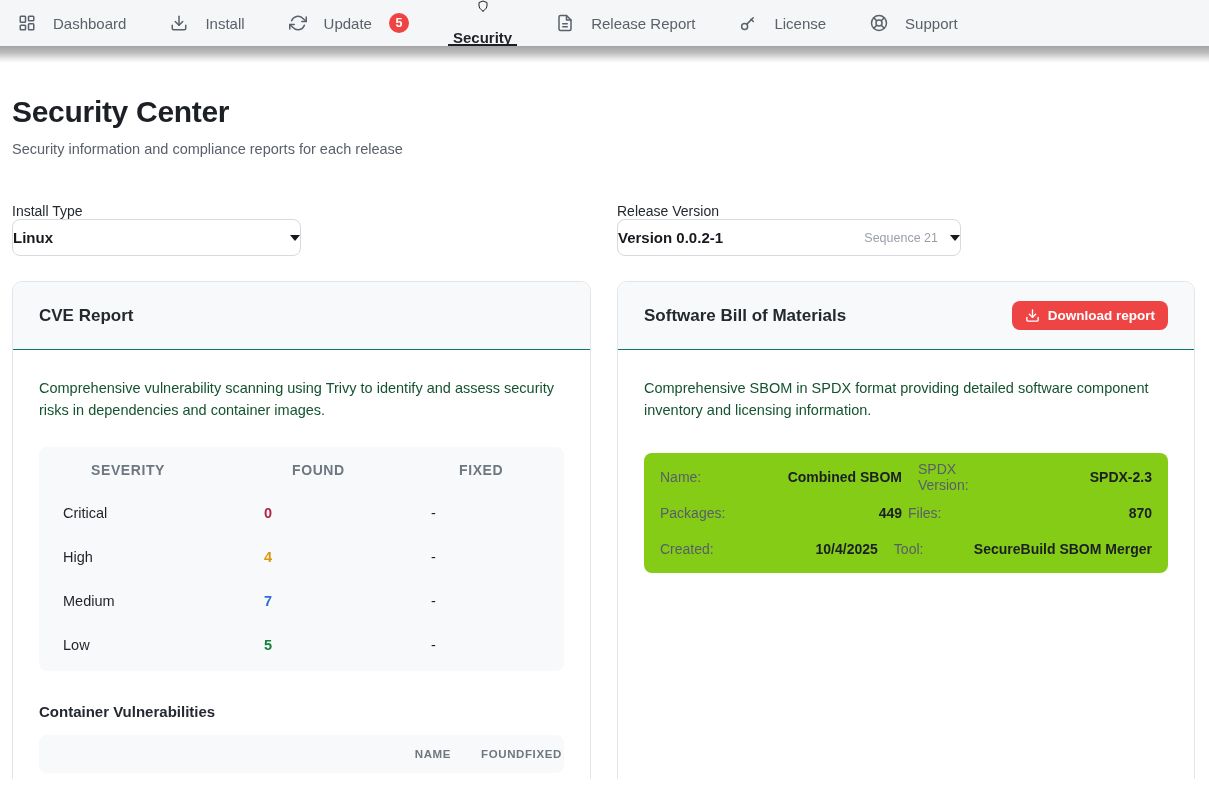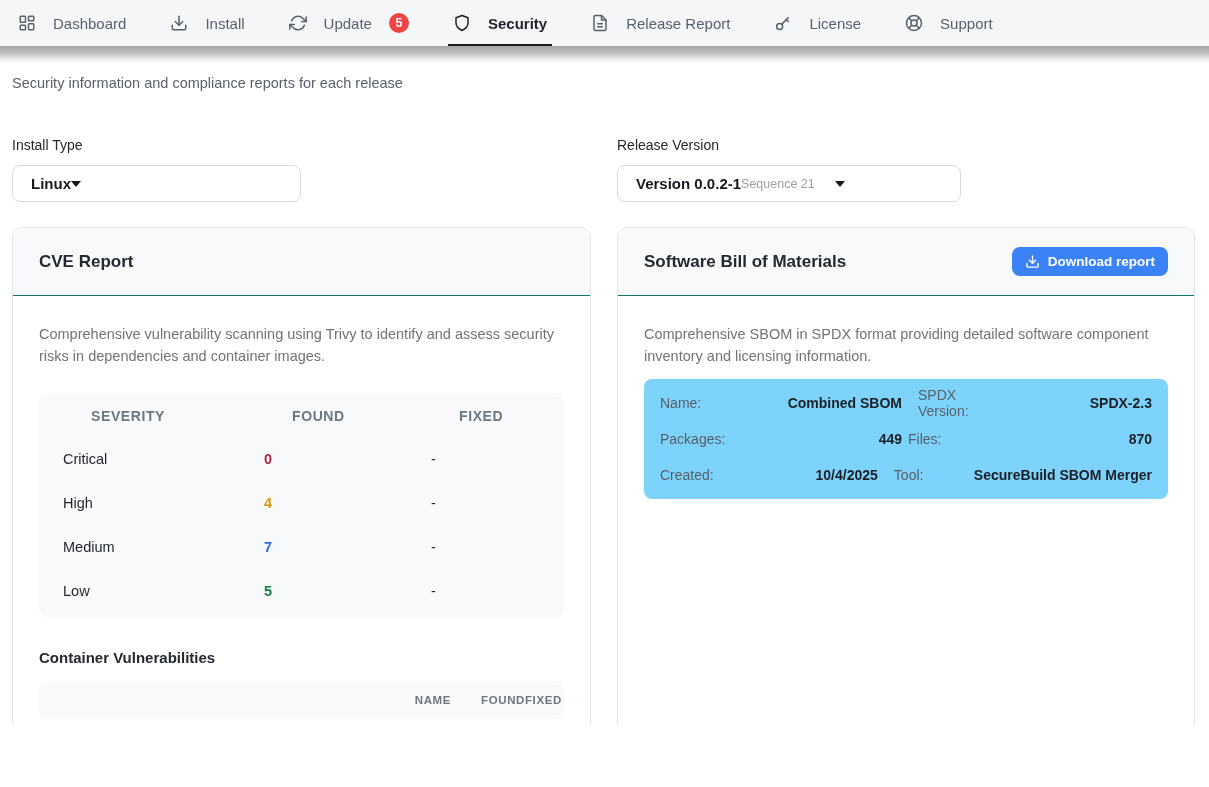--- a/index.html
+++ b/index.html
@@ -5,80 +5,80 @@
   * { margin:0; padding:0; box-sizing:border-box; }
   html,body { width:1209px; height:787px; overflow:hidden; background:#fff;
     font-family:"Liberation Sans", sans-serif; color:#24292f; }
 
   
   .nav { height:46px; background:#f5f6f7; display:flex; align-items:center;
     padding:0 18px; gap:44px; }
   .nav-item { position:relative; height:46px; display:flex; align-items:center;
     gap:17px; font-size:15px; color:#5a616b; cursor:pointer; white-space:nowrap; }
   .nav-item svg { width:18px; height:18px; stroke:#5a616b; }
-  .nav-item.active { color:#1f2329; font-weight:600; }
+  .nav-item.active { color:#1f2329; font-weight:600;flex-direction:column; }
   .nav-item.active svg { stroke:#1f2329; }
   .nav-item.active::after { content:""; position:absolute; left:-5px; right:-5px;
     bottom:0; height:2.5px; background:#1b1f24; }
   .badge { min-width:20px; height:20px; border-radius:10px; background:#ef4444;
     color:#fff; font-size:12.5px; font-weight:600; display:flex;
     align-items:center; justify-content:center; padding:0 6px; }
   .scroll-shadow { height:17px;
     background:linear-gradient(to bottom,#a5a5a5,#bdbdbd 40%,#e9e9e9 75%,#fefefe 100%); }
 
   
   .main { padding:0 14px 0 12px; }
   .page-title { margin-top:32px; font-size:30px; font-weight:700; color:#1c1f23;
     letter-spacing:-0.3px; }
   .page-subtitle { margin-top:12px; font-size:14.5px; color:#5a616b; }
 
   
   .filters { display:flex; gap:316px; margin-top:46px; }
-  .filter-label { display:block; font-size:14px; color:#24292f; margin-bottom:12px; }
+  .filter-label { display:block; font-size:14px; color:#24292f; margin-bottom:0; }
   .select { width:289px; height:37px; border:1px solid #d6dade; border-radius:8px;
-    background:#fff; display:flex; align-items:center; 
-    padding:0 18px; cursor:pointer; }
+    background:#fff; display:flex; align-items:center; justify-content:space-between;
+    padding:0 0; cursor:pointer; }
   .select-value { font-size:15px; font-weight:700; color:#16191d; }
-  .select-meta { display:flex; align-items:center; gap:20px; }
+  .select-meta { display:flex; align-items:center; gap:12px; }
   .select-meta-text { font-size:12.5px; color:#9aa0a8; }
   .caret { width:0; height:0; border-left:5px solid transparent;
     border-right:5px solid transparent; border-top:6px solid #16191d; }
 
   
   .cards { display:flex; gap:26px; margin-top:25px; height:498px; overflow:hidden; }
   .card { border:1px solid #e2e5e9; border-radius:10px; background:#fff; height:540px; }
   .card.left { width:579px; } .card.right { width:578px; }
   .card-header { height:68px; background:#f8f9fa; border-bottom:1px solid #0f766e;
     border-radius:10px 10px 0 0; display:flex; align-items:center;
     justify-content:space-between; padding:0 26px; }
   .card-title { font-size:17px; font-weight:700; color:#24292f; }
   .card-body { padding:28px 26px; }
-  .card-desc { font-size:14.5px; line-height:21.5px; color:#737373; max-width:532px; }
+  .card-desc { font-size:14.5px; line-height:21.5px; color:#14532d; max-width:532px; }
 
   .btn-primary { display:inline-flex; align-items:center; gap:8px; border:none;
-    border-radius:8px; height:29px; padding:12px 13px; background:#3b82f6; color:#fff;
+    border-radius:8px; height:29px; padding:12px 13px; background:#ef4444; color:#fff;
     font-size:13.5px; font-weight:600; font-family:inherit; cursor:pointer; }
   .btn-primary svg { width:15px; height:15px; stroke:#fff; }
 
   
   .sev-table { margin-top:26px; background:#f8f9fb; border-radius:8px;
     padding:2px 24px 4px; }
   .sev-row { display:grid; grid-template-columns:201px 167px auto; align-items:center;
     height:44px; font-size:14.5px; color:#1f2329; }
   .sev-row.head { height:42px; font-size:14px; font-weight:700; color:#6e7781;
     letter-spacing:0.6px;margin-left:28px; }
   .sev-found { font-weight:700; }
 
   .section-title { margin:32px 0 15px; font-size:15px; font-weight:700; color:#24292f; }
   .cv-head { background:#f8f9fb; border-radius:8px; height:38px; display:grid;
     grid-template-columns:388px 74px auto; align-items:center; padding:0 24px;
     font-size:11.5px; font-weight:700; color:#6e7781; letter-spacing:0.6px;text-align:right; }
 
   
-  .sbom-details { margin-top:12px; background:#7dd3fc; border-radius:8px;
+  .sbom-details { margin-top:32px; background:#84cc16; border-radius:8px;
     padding:6px 16px; }
   .sbom-row { display:grid; grid-template-columns:88px 1fr 96px 1fr; align-items:center;
     height:36px; font-size:14px; }
   .sbom-label { color:#57606a; }
   .sbom-value { font-weight:700; color:#1b1f24; text-align:right; white-space:nowrap; }
 </style>
 </head>
 <body>
 
 <nav class="nav">
@@ -141,20 +141,21 @@
         <line x1="15.83" y1="8.17" x2="19.07" y2="4.93"></line>
         <line x1="4.93" y1="19.07" x2="8.17" y2="15.83"></line>
       </svg>
     <span>Support</span>
   </div>
 </nav>
 <div class="scroll-shadow"></div>
 
 <div class="main">
 
+  <h1 class="page-title">Security Center</h1>
   <div class="page-subtitle">Security information and compliance reports for each release</div>
 
   <div class="filters">
     <div>
       <span class="filter-label">Install Type</span>
       <div class="select">
         <span class="select-value">Linux</span>
         <span class="caret"></span>
       </div>
     </div>

